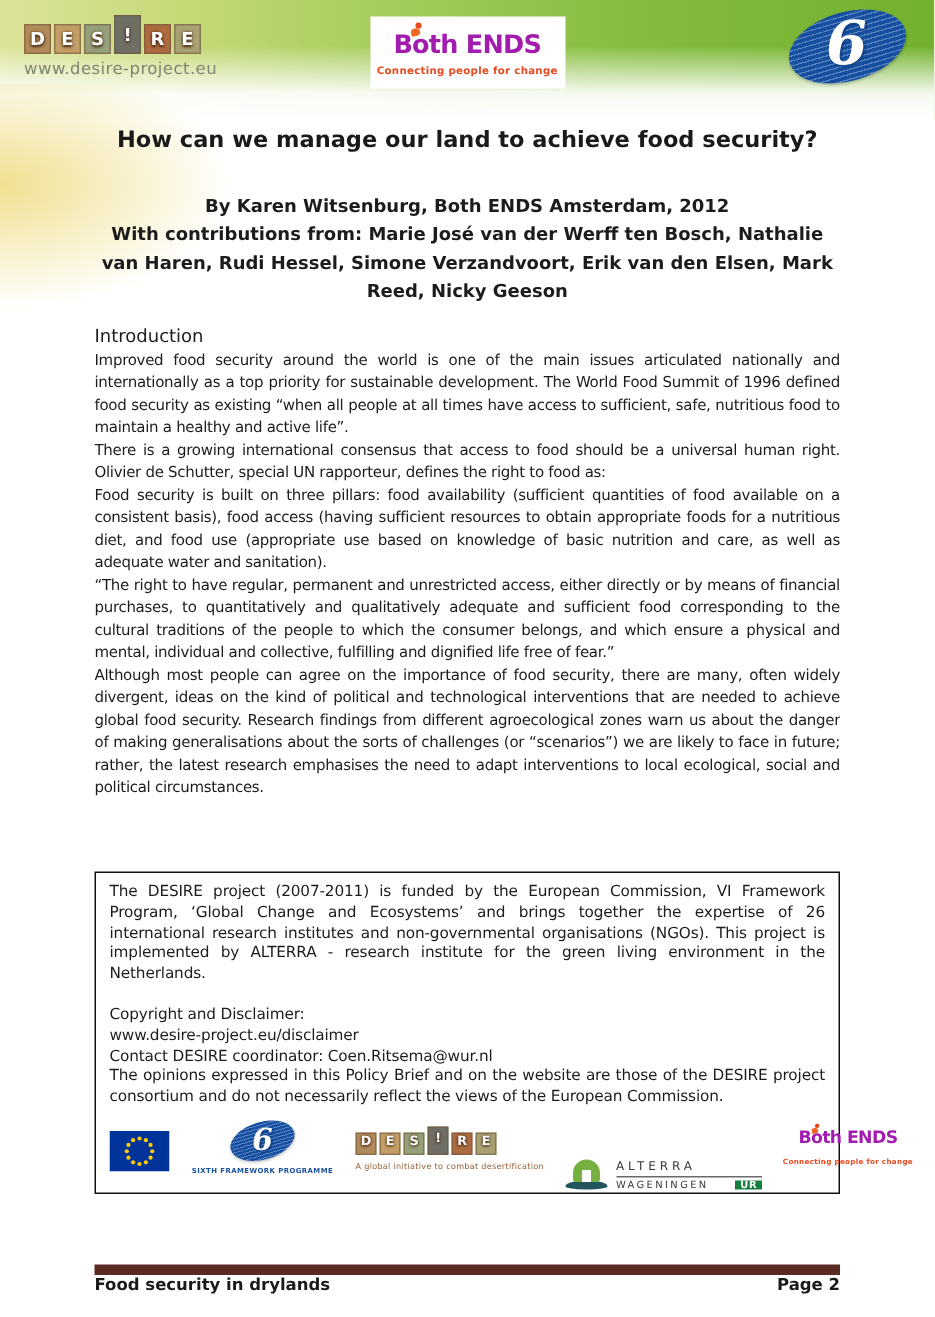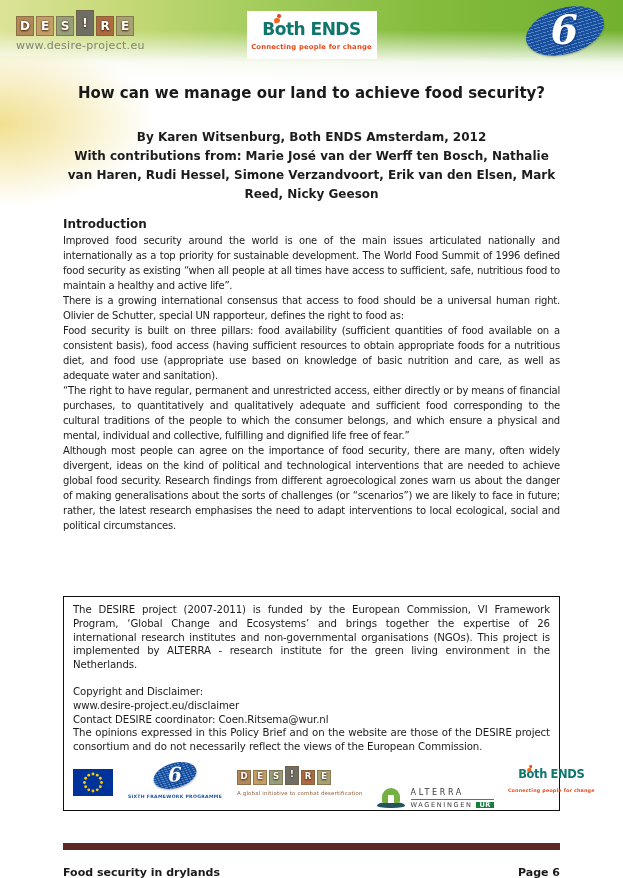--- a/index.html
+++ b/index.html
@@ -25,21 +25,21 @@
   .tile:nth-child(3){background:#96a07a;}
   .tile:nth-child(4){background:#6f6e64;height:24px;}
   .tile:nth-child(5){background:#ad6b42;}
   .tile:nth-child(6){background:#a8a273;}
   .desire-url{margin-top:3px;font-size:11px;color:#7e8570;letter-spacing:.3px;text-align:center;}
 
   
   .bothends-box{position:absolute;left:50%;transform:translateX(-50%);top:11px;width:130px;height:48px;
       background:#ffffff;text-align:center;padding-top:9px;box-sizing:border-box;}
   .be-name-wrap{position:relative;display:inline-block;line-height:1;}
-  .be-name{font-size:17px;font-weight:bold;color:#0f766e;letter-spacing:-.5px;}
+  .be-name{font-size:17px;font-weight:bold;color:#a21caf;letter-spacing:-.5px;}
   .bo-mark{position:absolute;top:-7px;left:12px;width:8px;height:8px;}
   .bo-mark i{position:absolute;display:block;}
   .bo-mark .d1{top:0;left:3px;width:3.5px;height:3.5px;border-radius:50%;background:#e8491d;}
   .bo-mark .d2{bottom:0;left:0;width:6px;height:4.5px;border-radius:50% 50% 50% 0;background:#f26522;transform:rotate(-12deg);}
   .be-tagline{margin-top:4px;font-size:6.8px;font-weight:bold;color:#e8491d;letter-spacing:.2px;}
 
   
   .fp6{position:absolute;right:14px;top:4px;width:88px;height:58px;}
   .fp6-ellipse{width:80px;height:46px;border-radius:50%;margin:4px auto 0;
       transform:rotate(-16deg);overflow:hidden;position:relative;
@@ -47,25 +47,25 @@
       box-shadow:0 1px 2px rgba(0,0,0,.25);}
   .fp6-digit{position:absolute;top:50%;left:50%;transform:translate(-50%,-54%) rotate(14deg);
       font-family:"DejaVu Serif","Liberation Serif",serif;font-style:italic;font-weight:bold;
       font-size:40px;color:#ffffff;text-shadow:1px 1px 2px #0a3a7a;}
 
   
   .doc{position:absolute;left:63px;width:497px;z-index:2;}
   .title{top:84px;position:absolute;width:497px;text-align:center;font-size:15px;font-weight:bold;color:#1a1a1a;}
   .byline-block{top:128px;position:absolute;width:497px;text-align:center;font-size:12px;font-weight:bold;line-height:19px;}
   .intro{top:217px;position:absolute;width:497px;height:376px;overflow:hidden;}
-  .intro h2{margin:0 0 2px 0;font-size:12px;font-weight:bold;}
+  .intro h2{margin:0 0 2px 0;font-size:12px;font-weight:normal;}
   .intro p{margin:0;font-size:10px;line-height:15px;text-align:justify;letter-spacing:-.2px;}
 
   
-  .info-box{position:absolute;top:596px;left:0;width:497px;box-sizing:border-box;border:1.5px solid #111;
+  .info-box{position:absolute;top:581px;left:0;width:497px;box-sizing:border-box;border:1.5px solid #111;
       padding:6px 9px 7px;font-size:10.2px;line-height:13.8px;letter-spacing:-.1px;}
   .funding{text-align:justify;margin:0;}
   .copy-lines{margin-top:13px;}
   .copy-lines div{white-space:pre-wrap;}
   .opinions{margin:0;text-align:justify;}
 
   
   .logo-row{margin-top:9px;display:flex;align-items:center;gap:14px;height:40px;}
   .eu-flag{flex:none;}
   .fp6-sm{flex:none;text-align:center;width:96px;}
@@ -76,32 +76,32 @@
   .desire-sm .tile{width:12px;height:13px;font-size:8.5px;}
   .desire-sm .tile:nth-child(4){height:17px;}
   .desire-tagline{margin-top:2px;font-size:5.4px;color:#96603a;letter-spacing:.2px;white-space:nowrap;}
   .alterra{flex:none;display:flex;align-items:center;gap:6px;margin-top:31px;}
   .alt-icon{width:28px;}
   .alt-arch{width:18px;height:15px;background:#76b043;border-radius:9px 9px 2px 2px;margin:0 auto;position:relative;}
   .alt-arch::after{content:"";position:absolute;left:6px;bottom:0;width:6px;height:8px;background:#ffffff;}
   .alt-base{width:28px;height:6px;background:#23565c;border-radius:50% 50% 50% 50%/70% 70% 40% 40%;margin-top:-1px;}
   .alt-text{line-height:1;}
   .alt-name{font-size:8px;letter-spacing:2.6px;color:#3a3a3a;border-bottom:1px solid #6a6a6a;padding-bottom:2px;}
-  .alt-org-row{margin-top:2px;display:flex;align-items:center;gap:4px;}
+  .alt-org-row{margin-top:2px;display:flex;align-items:center;gap:18px;}
   .alt-org{font-size:6.6px;letter-spacing:1.6px;color:#3a3a3a;}
   .alt-ur{font-size:6.6px;font-weight:bold;color:#ffffff;background:#15803d;padding:0 3px;letter-spacing:.5px;}
   .bothends-sm{flex:none;text-align:center;margin-left:auto;}
   .bothends-sm .be-name{font-size:11.5px;letter-spacing:-.4px;}
   .bothends-sm .bo-mark{top:-5px;left:8px;transform:scale(.72);}
   .bothends-sm .be-tagline{margin-top:2px;font-size:4.8px;}
 
   
   .footer{position:absolute;top:843px;left:63px;width:497px;}
   .footer-bar{height:7px;background:#5b2a23;}
-  .footer-row{margin-top:16px;display:flex;justify-content:space-between;font-size:11px;font-weight:bold;color:#1a1a1a;}
+  .footer-row{margin-top:0;display:flex;justify-content:space-between;font-size:11px;font-weight:bold;color:#1a1a1a;}
 </style>
 </head>
 <body>
 
 <div class="page">
 
   <div class="header-band">
 
     <div class="desire-logo">
       <div class="tiles">
@@ -228,17 +228,17 @@
 
       </div>
     </div>
 
   </div>
 
   <div class="footer">
     <div class="footer-bar"></div>
     <div class="footer-row">
       <span>Food security in drylands</span>
-      <span>Page 6</span>
+      <span>Page 2</span>
     </div>
   </div>
 
 </div>
 
 </body></html>

